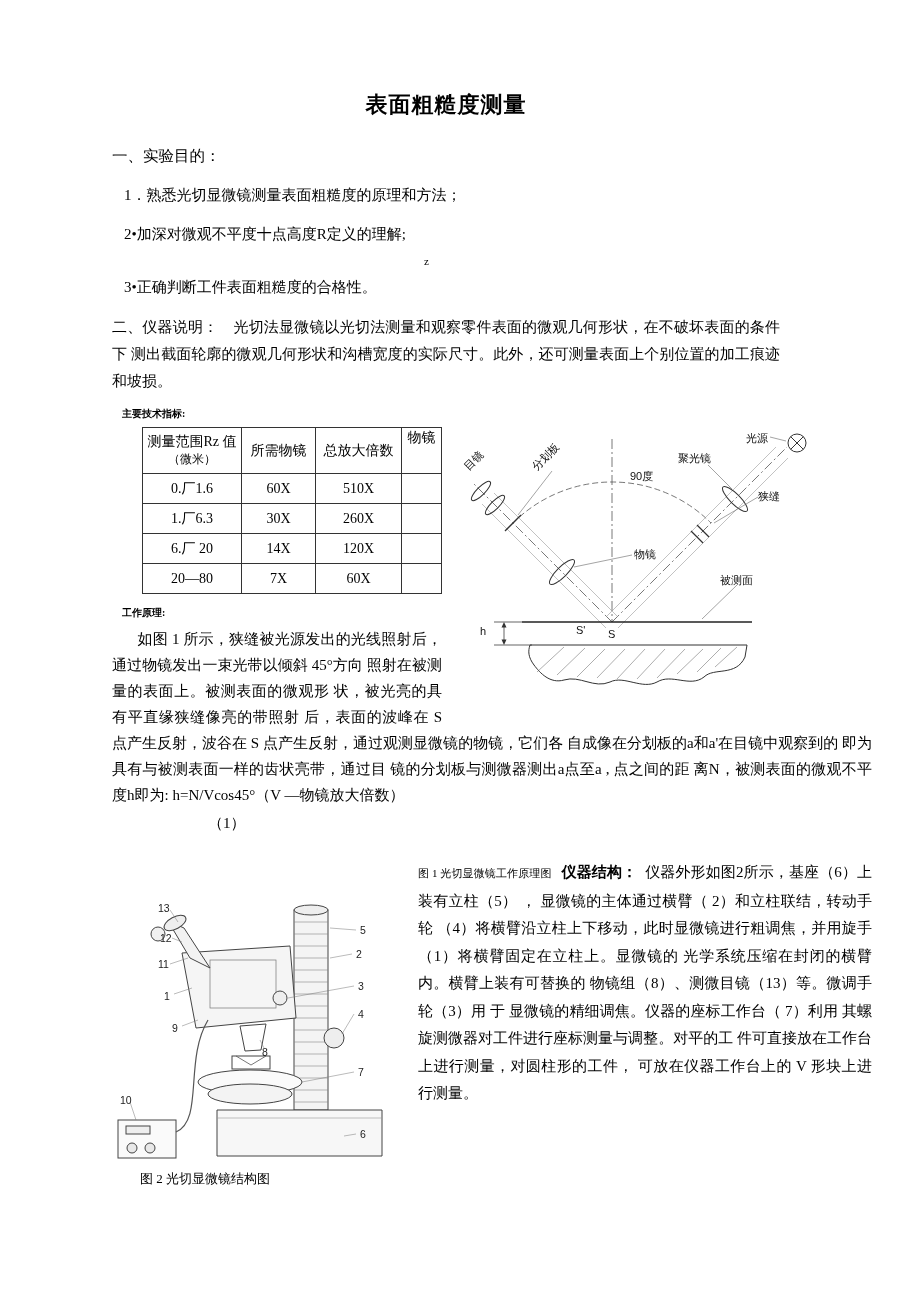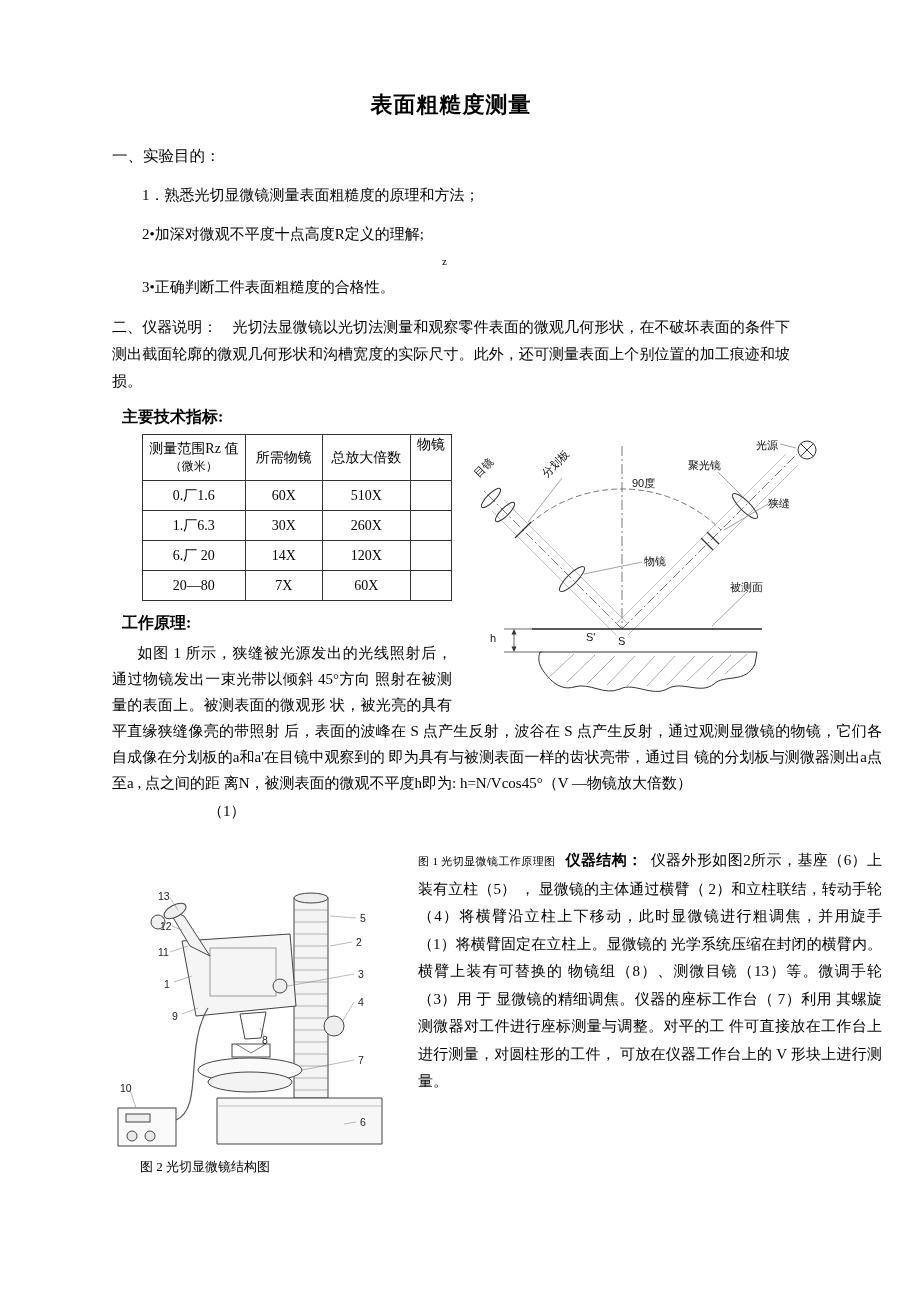--- a/index.html
+++ b/index.html
@@ -2,29 +2,29 @@
 <html><head>
 <meta charset="utf-8">
 <style>
   * { margin:0; padding:0; box-sizing:border-box; }
   html,body { background:#ffffff; }
   body {
     width:920px; height:1302px;
     font-family:"Liberation Serif","DejaVu Serif",serif;
     color:#000;
   }
-  .page { width:920px; height:1302px; padding:90px 38px 0 112px; overflow:hidden; }
+  .page { width:920px; height:1302px; padding:90px 48px 0 112px; overflow:hidden; }
   .narrow { margin-right:92px; }
   .title { text-align:center; font-size:22px; font-weight:bold; margin-bottom:26px; letter-spacing:1px; }
   .sec-head { font-size:15.5px; margin-bottom:16px; }
-  .objectives { margin-left:30px; font-size:15px; }
+  .objectives { margin-left:12px; font-size:15px; }
   .objectives p { line-height:25px; margin-bottom:14px; }
   .obj-sub { font-size:11px; line-height:12px; margin:-6px 0 8px 300px; }
   .para2 { font-size:15px; line-height:27px; text-align:justify; margin-top:6px; }
-  .bold-head { font-size:16px; font-weight:bold; margin:12px 0 6px 10px; }
+  .bold-head { font-size:10px; font-weight:bold; margin:12px 0 6px 10px; }
   
   .mid { overflow:visible; }
   .fig1 { float:right; width:420px; height:270px; position:relative; margin:0 0 8px 10px; }
   .fig1 svg { position:absolute; left:0; top:0; }
   .fig1 .lbl { position:absolute; font-size:11px; white-space:nowrap; color:#111; font-family:"Liberation Sans",sans-serif; }
   .lbl.rot { transform:rotate(-45deg); transform-origin:left center; }
   table.specs { border-collapse:collapse; margin:4px 0 0 30px; font-size:14px; }
   table.specs td, table.specs th { border:1px solid #333; text-align:center; font-weight:normal; padding:1px 4px; }
   table.specs th { height:46px; }
   table.specs td { height:30px; }
@@ -119,21 +119,21 @@
           <line x1="225" y1="247" x2="251" y2="222"></line>
           <line x1="245" y1="245" x2="269" y2="221"></line>
           <line x1="263" y1="240" x2="285" y2="220"></line>
         </g>
       </svg>
       <span class="lbl rot" style="left:14px; top:34px;">目镜</span>
       <span class="lbl rot" style="left:82px; top:34px;">分划板</span>
       <span class="lbl" style="left:294px; top:4px;">光源</span>
       <span class="lbl" style="left:226px; top:24px;text-align:center;">聚光镜</span>
       <span class="lbl" style="left:306px; top:62px;">狭缝</span>
-      <span class="lbl" style="left:170px; top:42px;">90度</span>
+      <span class="lbl" style="left:178px; top:42px;">90度</span>
       <span class="lbl" style="left:182px; top:120px;">物镜</span>
       <span class="lbl" style="left:268px; top:146px;">被测面</span>
       <span class="lbl" style="left:28px; top:198px;">h</span>
       <span class="lbl" style="left:124px; top:197px;">S'</span>
       <span class="lbl" style="left:156px; top:201px;">S</span>
     </div>
 
     <table class="specs">
       <tbody>
           <tr>

